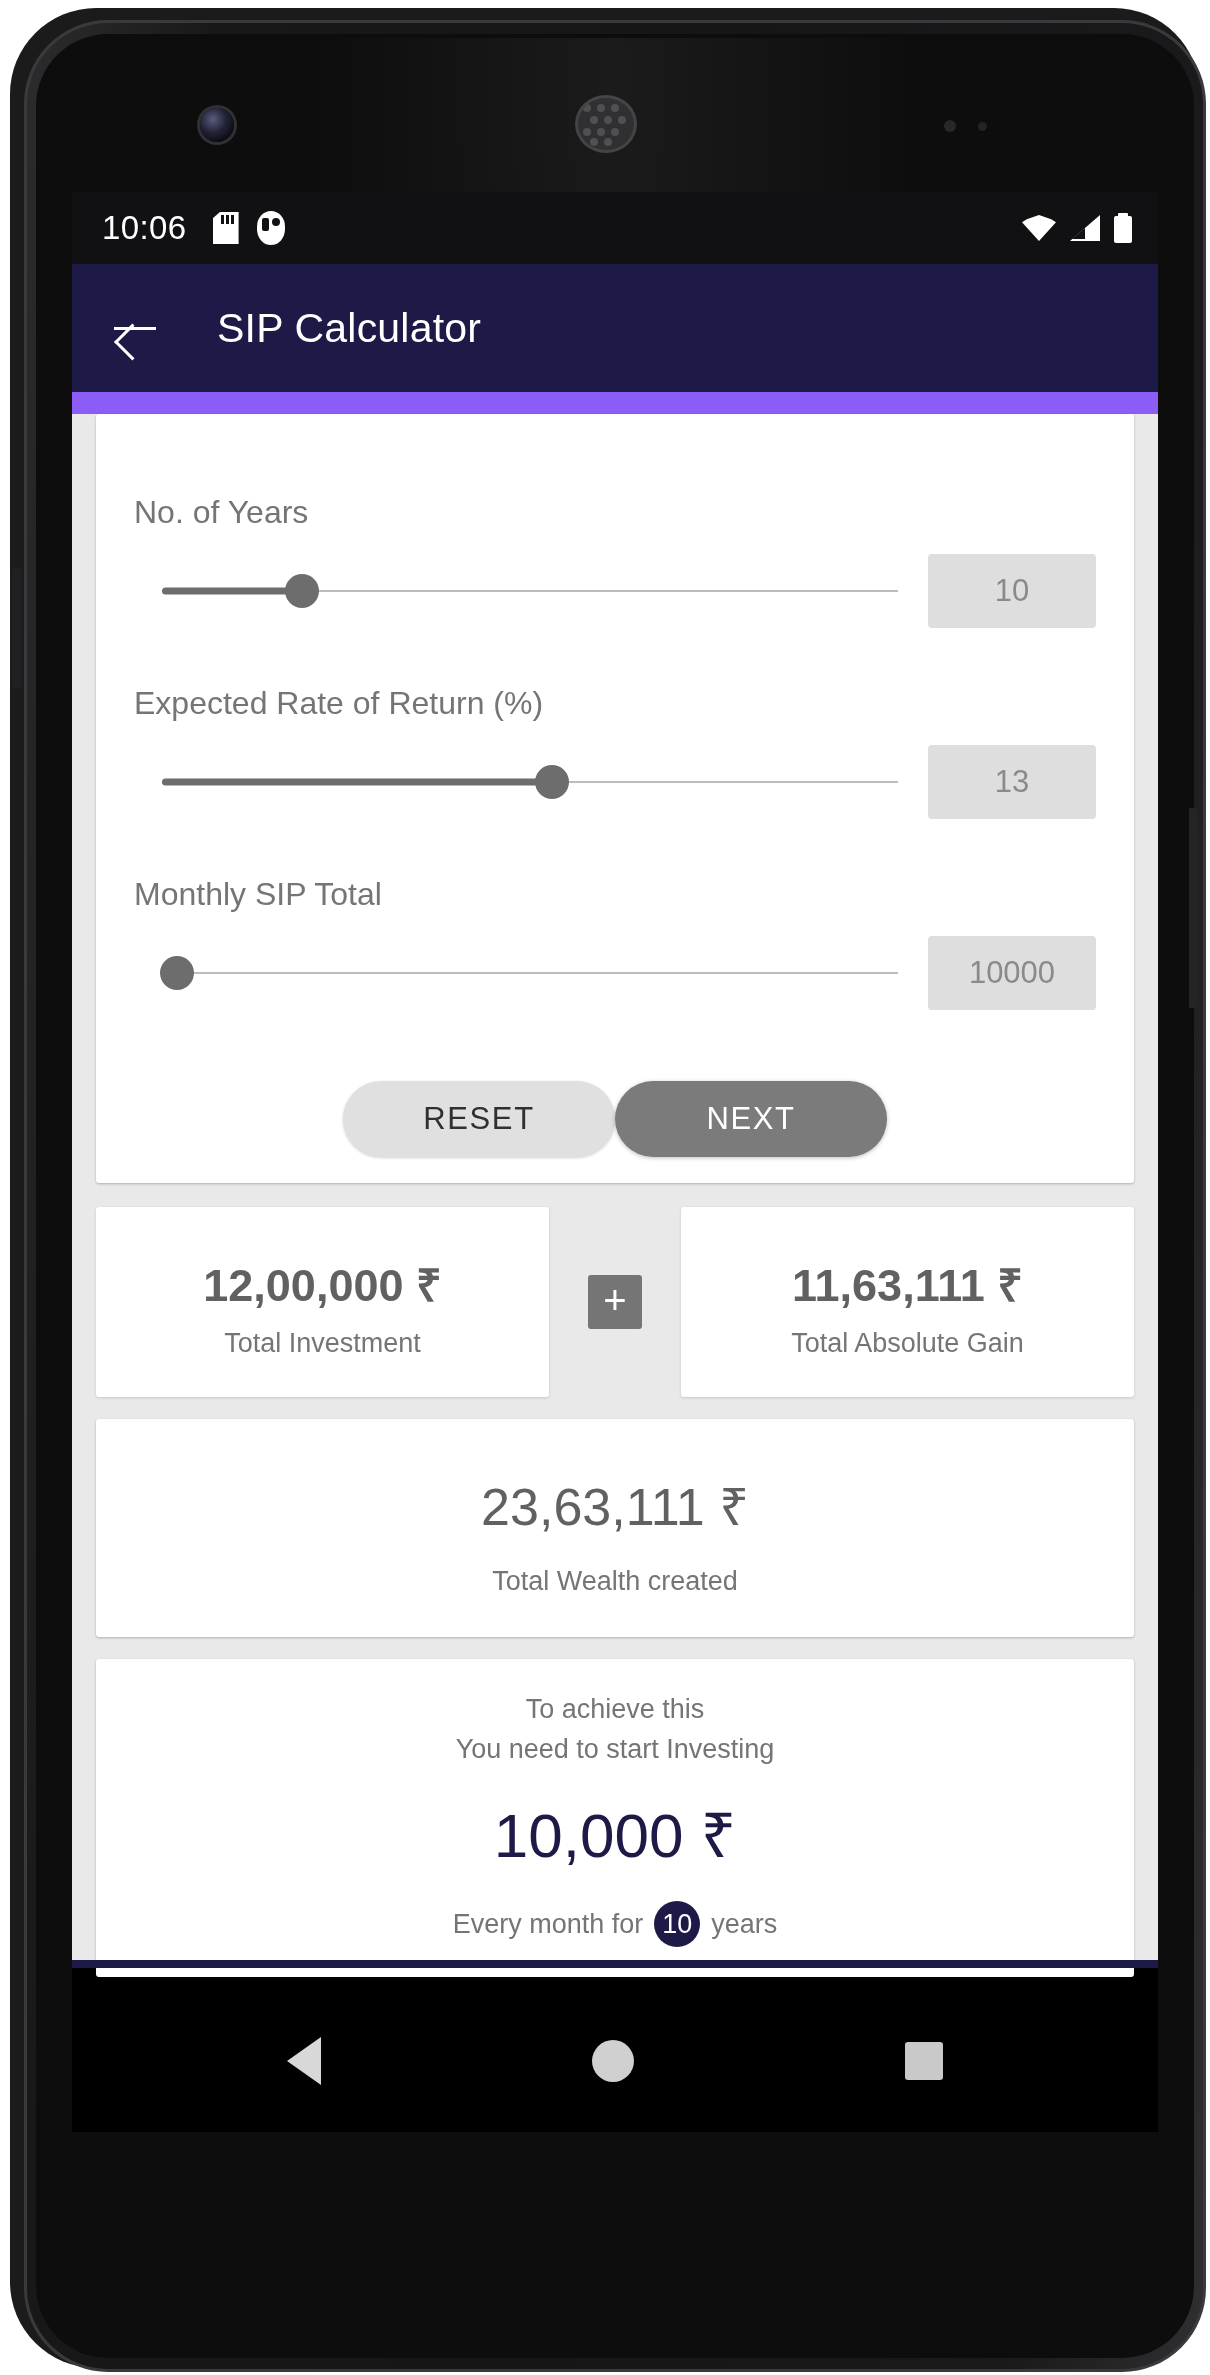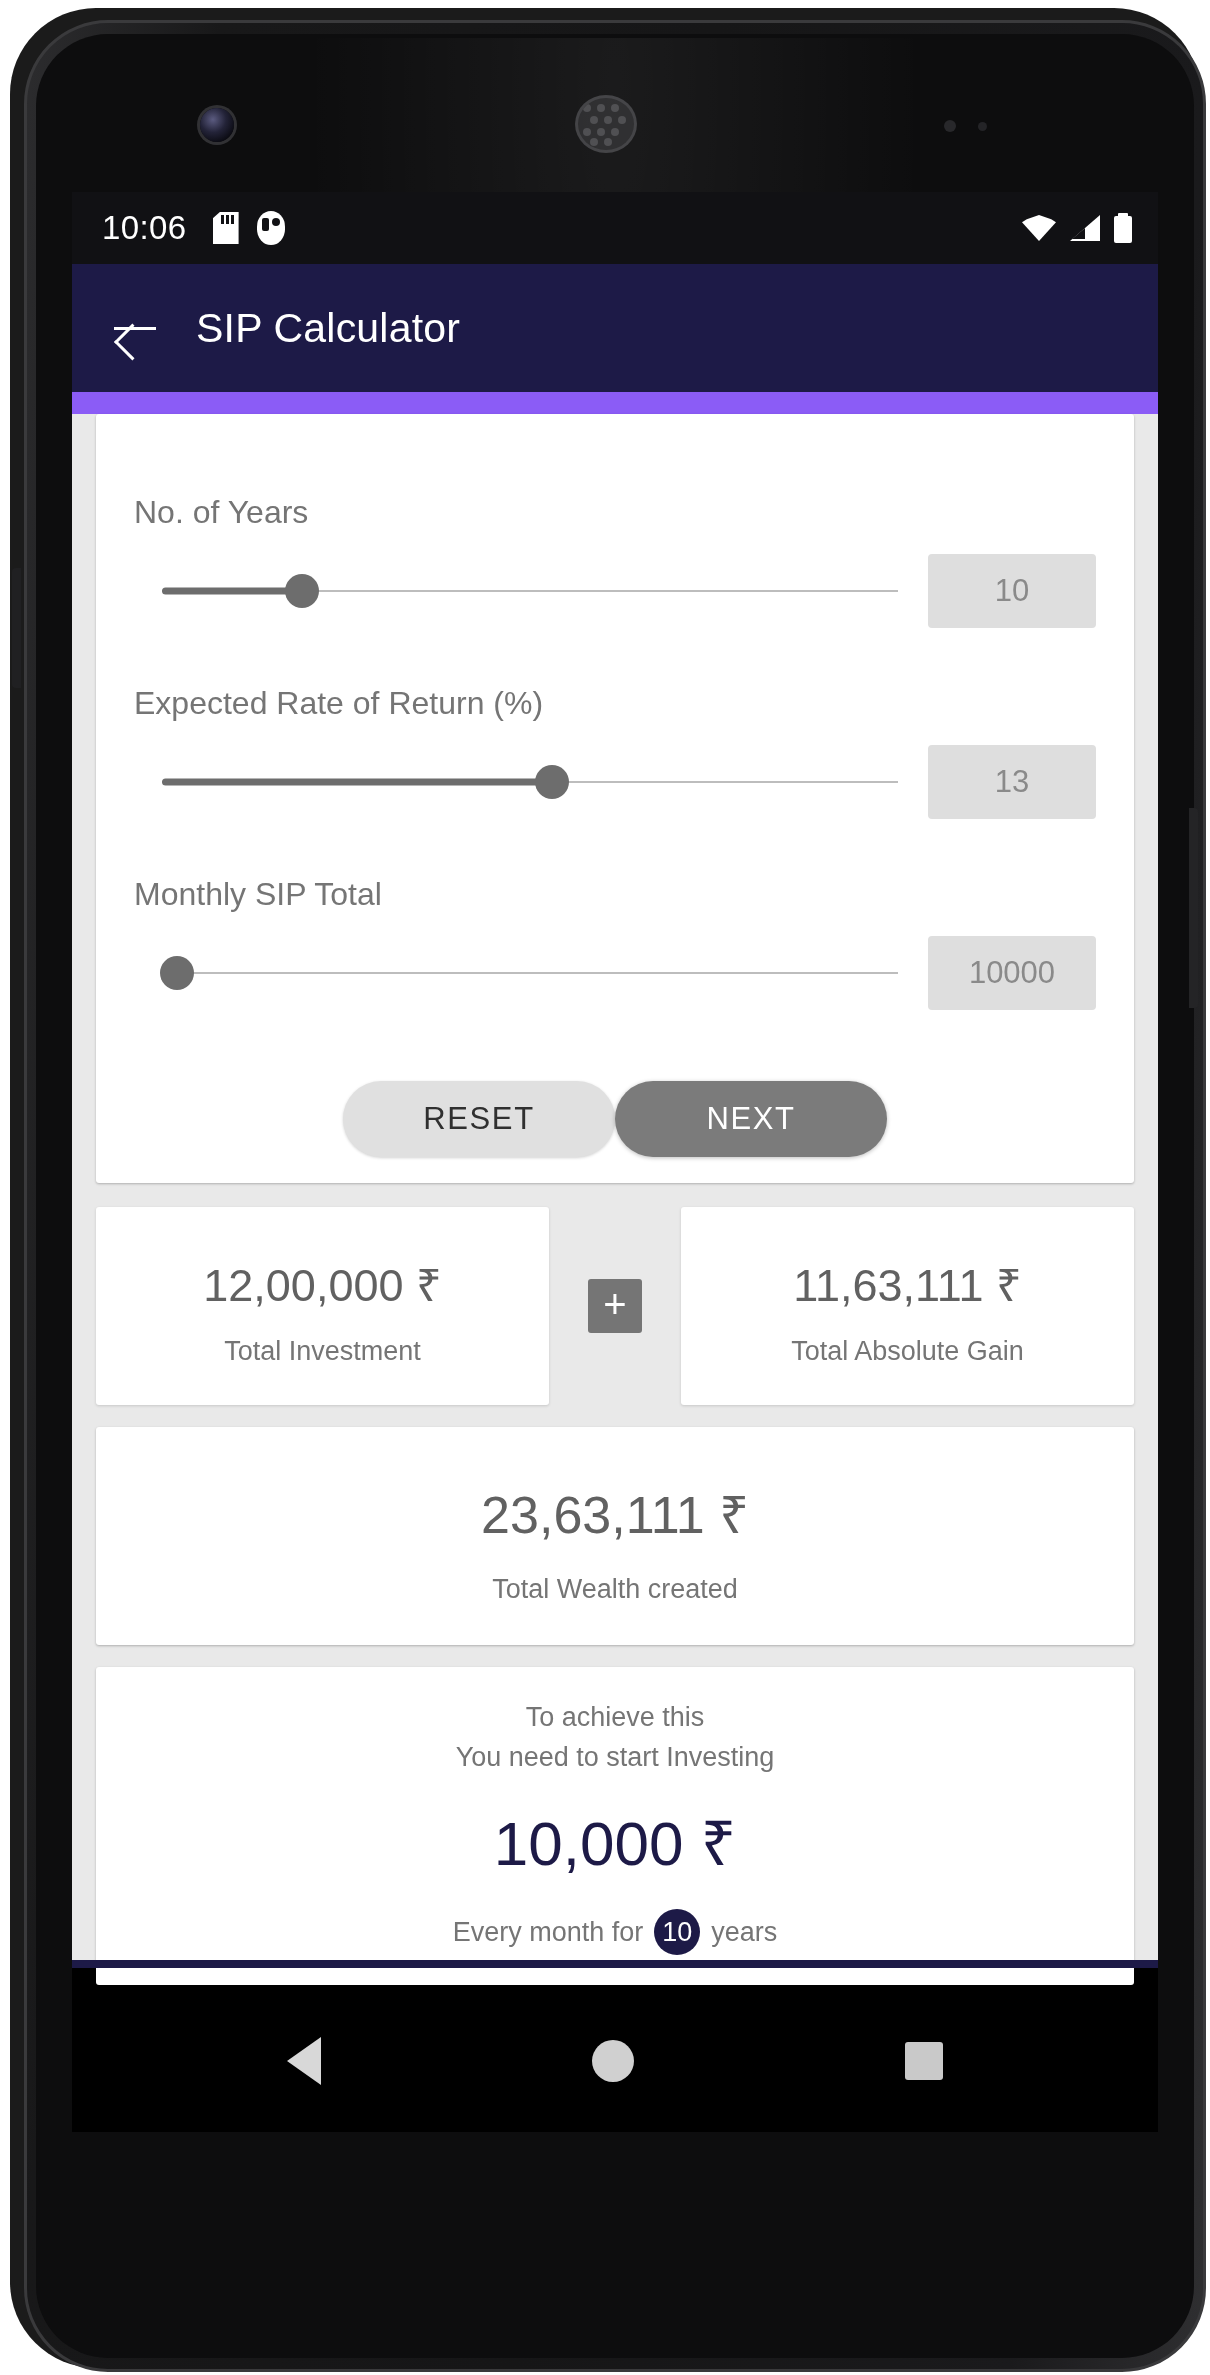--- a/index.html
+++ b/index.html
@@ -161,21 +161,21 @@
     content:""; position:absolute; left:2px; top:22px; width:42px; height:3px; background:#fff;
   }
   .back-arrow::after {
     content:""; position:absolute; left:2px; top:11px; width:23px; height:23px;
     border-left:3px solid #fff; border-bottom:3px solid #fff;
     transform: rotate(45deg); transform-origin: left bottom;
   }
   .appbar-title {
     color: #ffffff;
     font-size: 41px;
-    margin-left: 38px;
+    margin-left: 59px;
     letter-spacing: 0.2px;
   }
 
   
   .content {
     background: #e9e9e9;
     padding: 0;
     height: 1554px;
     position: relative;
   }
@@ -299,22 +299,23 @@
     color: #fff;
     font-size: 40px;
     line-height: 50px;
     text-align: center;
     border-radius: 3px;
     z-index: 3;
   }
   .res-amount {
     color: #616161;
     font-size: 45px;
-    margin-bottom: 22px;
+    margin-bottom: 14px;
     white-space: nowrap;
+    font-weight: bold;
   }
   .res-label {
     color: #757575;
     font-size: 27px;
   }
 
   .card-total {
     margin: 22px 24px 0 24px;
     padding: 50px 10px 40px 10px;
     text-align: center;

